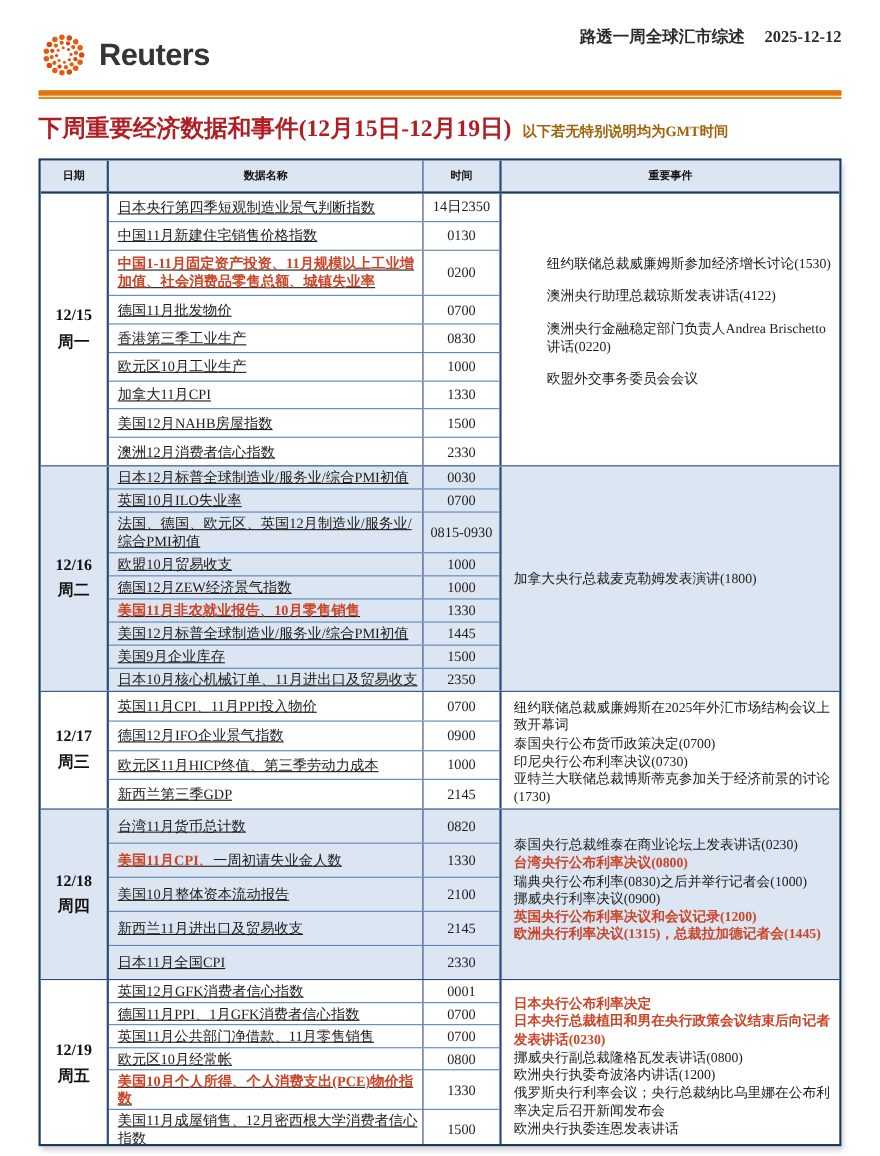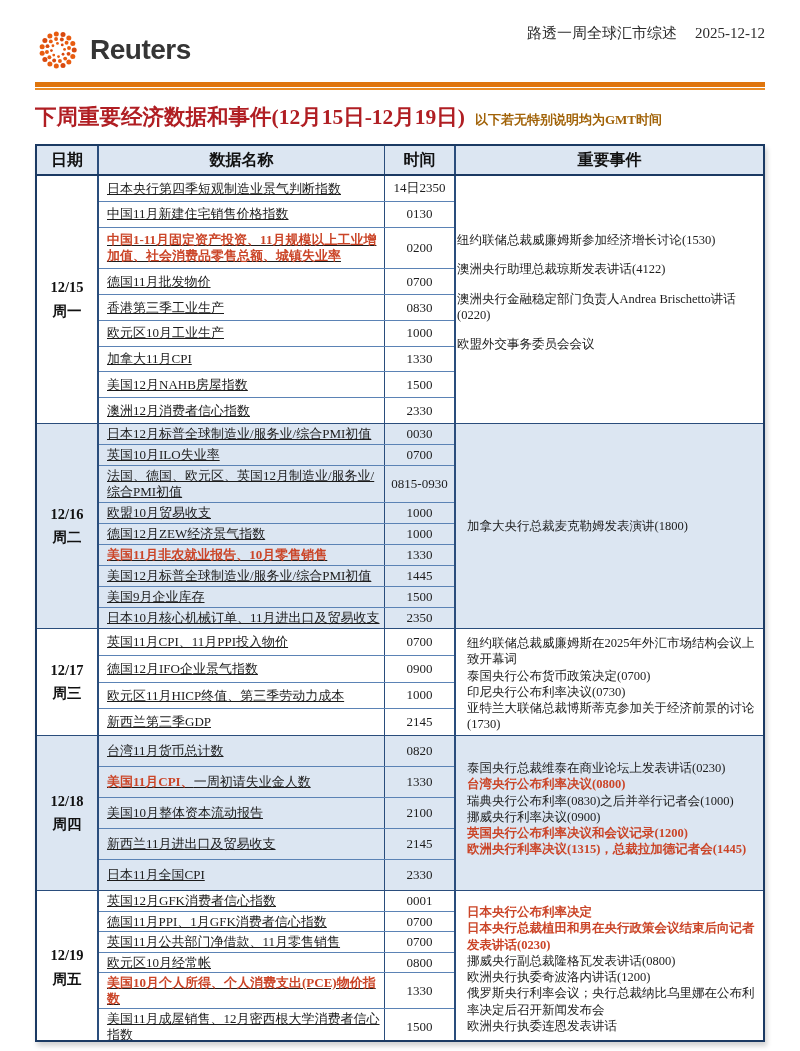--- a/index.html
+++ b/index.html
@@ -4,55 +4,55 @@
 <style>
   * { margin:0; padding:0; box-sizing:border-box; }
   html,body { width:800px; height:1051px; background:#fdfdfd; overflow:hidden; }
   body { font-family:"Liberation Serif","DejaVu Serif",serif; color:#1c1c1c; }
   .page { width:800px; height:1051px; background:#ffffff; padding:0 35px; }
 
   
   .masthead { padding-top:24px; height:76px; display:flex; justify-content:space-between;gap:19px; }
   .brand { display:flex; align-items:center; gap:9px; }
   .wordmark { font-family:"Liberation Sans","DejaVu Sans",sans-serif; font-weight:bold; font-size:28px; color:#353535; letter-spacing:-0.5px; }
-  .issue { display:flex; align-items:baseline; gap:18px; font-weight:normal; font-size:15px; color:#2b2b2b; }
+  .issue { display:flex; align-items:baseline; gap:18px; font-weight:bold; font-size:15px; color:#2b2b2b; }
 
   .rule-wrap { margin-top:6px; }
   .rule-a { height:5px; background:#df750d; }
   .rule-b { height:2px; background:#ea8c26; margin-top:1px; }
 
   
   .title-row { margin-top:12px; display:flex; align-items:baseline; gap:10px; }
   .doc-title { font-size:21.5px; font-weight:bold; color:#b01e23; white-space:nowrap; }
   .gmt-note { font-size:13px; color:#a16207; font-weight:bold; white-space:nowrap; }
 
   
   .cal-table { margin-top:13px; width:730px; height:898px; border:2px solid #1b3a63; overflow:hidden;
                box-shadow:2px 4px 5px rgba(0,0,0,0.18); background:#fff; }
   .thead { height:30px; background:#dce6f2; display:grid; grid-template-columns:60px 1fr 307px; border-bottom:2px solid #1b3a63; }
-  .thead .h-cell { display:flex; align-items:center; justify-content:center; font-weight:bold; font-size:16px; color:#111; }
+  .thead .h-cell { display:flex; align-items:center; justify-content:center; font-weight:bold; font-size:10px; color:#111; }
   .thead .h-mid { display:grid; grid-template-columns:1fr 70px; border-left:2px solid #2a4d7c; border-right:2px solid #2a4d7c; }
   .thead .h-time { border-left:1px solid #2a4d7c; }
 
   .section { display:grid; grid-template-columns:60px 1fr 307px; overflow:hidden; }
   .section + .section { border-top:1.5px solid #2a4d7c; }
   .section.shade { background:#dce6f2; }
 
   .date-cell { display:flex; flex-direction:column; align-items:center; justify-content:center;
                font-weight:bold; font-size:14.5px; line-height:1.6; color:#111; }
   .mid-col { display:flex; flex-direction:column; border-left:2px solid #2a4d7c; border-right:2px solid #2a4d7c; overflow:hidden; }
   .row { flex:1 1 auto; display:grid; grid-template-columns:1fr 70px; min-height:20px; }
   .row + .row { border-top:1px solid #5b83b5; }
   .name-cell { display:flex; align-items:center; padding:2px 4px 2px 8px; font-size:13px; line-height:1.22;text-decoration:underline; }
   .time-cell { display:flex; align-items:center; justify-content:center; border-left:1px solid #2a4d7c;
                font-size:13px; padding:1px 2px; text-align:left; }
 
   .events-cell { overflow:hidden; font-size:12.5px; line-height:1.3; color:#1c1c1c; }
   .events-cell p { margin:0; }
-  .ev-spaced  { padding:56px 6px 6px 1px; }
+  .ev-spaced  { padding:56px 6px 6px 1px;margin-left:40px; }
   .ev-spaced p + p { margin-top:13px; }
   .ev-centered{ display:flex; flex-direction:column; justify-content:center; padding:0 6px 0 11px; }
   .ev-flush   { padding:6px 6px 4px 11px; }
   .ev-padded  { padding:24px 6px 4px 11px; }
   .ev-mid     { padding:13px 6px 4px 11px; }
 
   .red { color:#cb4528; font-weight:bold; }
 </style>
 </head>
 <body>

